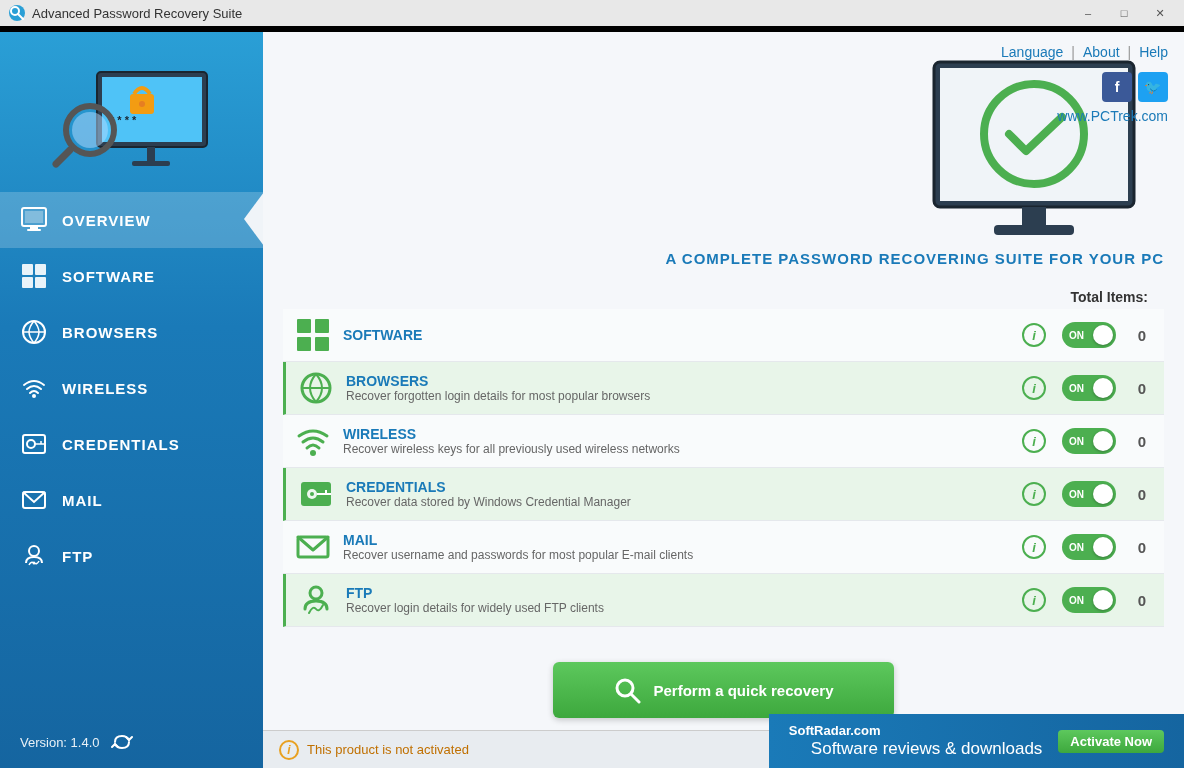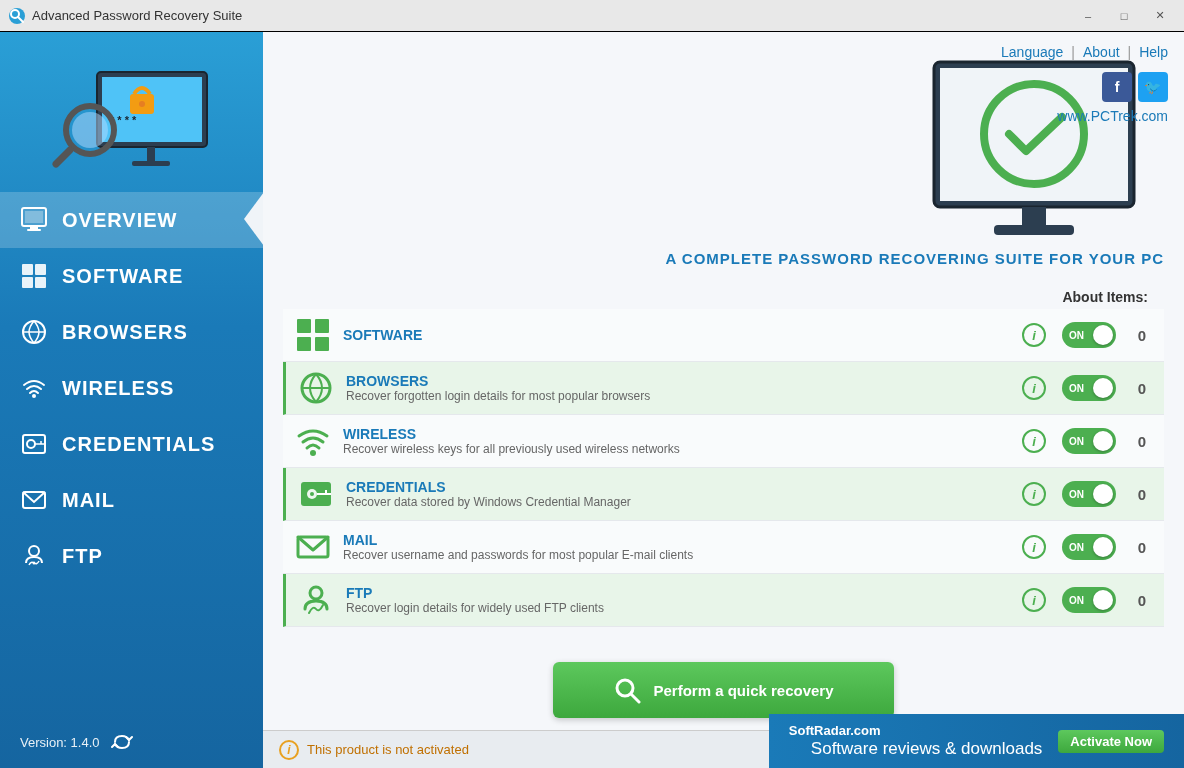--- a/index.html
+++ b/index.html
@@ -12,21 +12,21 @@
       position: relative;
     }
 
     
     .title-bar {
       background: #e8e8e8;
       height: 32px;
       display: flex;
       align-items: center;
       padding: 0 8px;
-      border-bottom: 1px solid #000000;
+      border-bottom: 6px solid #000000;
       position: relative;
     }
     .title-bar-icon {
       width: 18px;
       height: 18px;
       margin-right: 6px;
     }
     .title-bar-text {
       font-size: 13px;
       color: #333;
@@ -107,21 +107,21 @@
       width: 28px;
       height: 28px;
       margin-right: 14px;
       display: flex;
       align-items: center;
       justify-content: center;
       flex-shrink: 0;
     }
 
     .nav-label {
-      font-size: 20px;
+      font-size: 15px;
       font-weight: 700;
       letter-spacing: 1px;
       color: white;
       text-transform: uppercase;
     }
 
     .sidebar-footer {
       padding: 14px 20px;
       display: flex;
       align-items: center;
@@ -604,21 +604,21 @@
           <polyline points="105,82 122,99 158,65" fill="none" stroke="#4caf50" stroke-width="8" stroke-linecap="round" stroke-linejoin="round"></polyline>
 
           <rect x="118" y="155" width="24" height="18" fill="#2c3e50"></rect>
           <rect x="90" y="173" width="80" height="10" rx="4" fill="#2c3e50"></rect>
         </svg>
       </div>
       <div class="tagline">A COMPLETE PASSWORD RECOVERING SUITE FOR YOUR PC</div>
     </div>
 
     <div class="items-section">
-      <div class="total-label">About Items:</div>
+      <div class="total-label">Total Items:</div>
 
       <div class="item-row">
         <div class="item-icon">
           <svg width="34" height="34" viewBox="0 0 34 34">
             <rect x="1" y="1" width="14" height="14" rx="1" fill="#4caf50"></rect>
             <rect x="19" y="1" width="14" height="14" rx="1" fill="#4caf50"></rect>
             <rect x="1" y="19" width="14" height="14" rx="1" fill="#4caf50"></rect>
             <rect x="19" y="19" width="14" height="14" rx="1" fill="#4caf50"></rect>
           </svg>
         </div>

